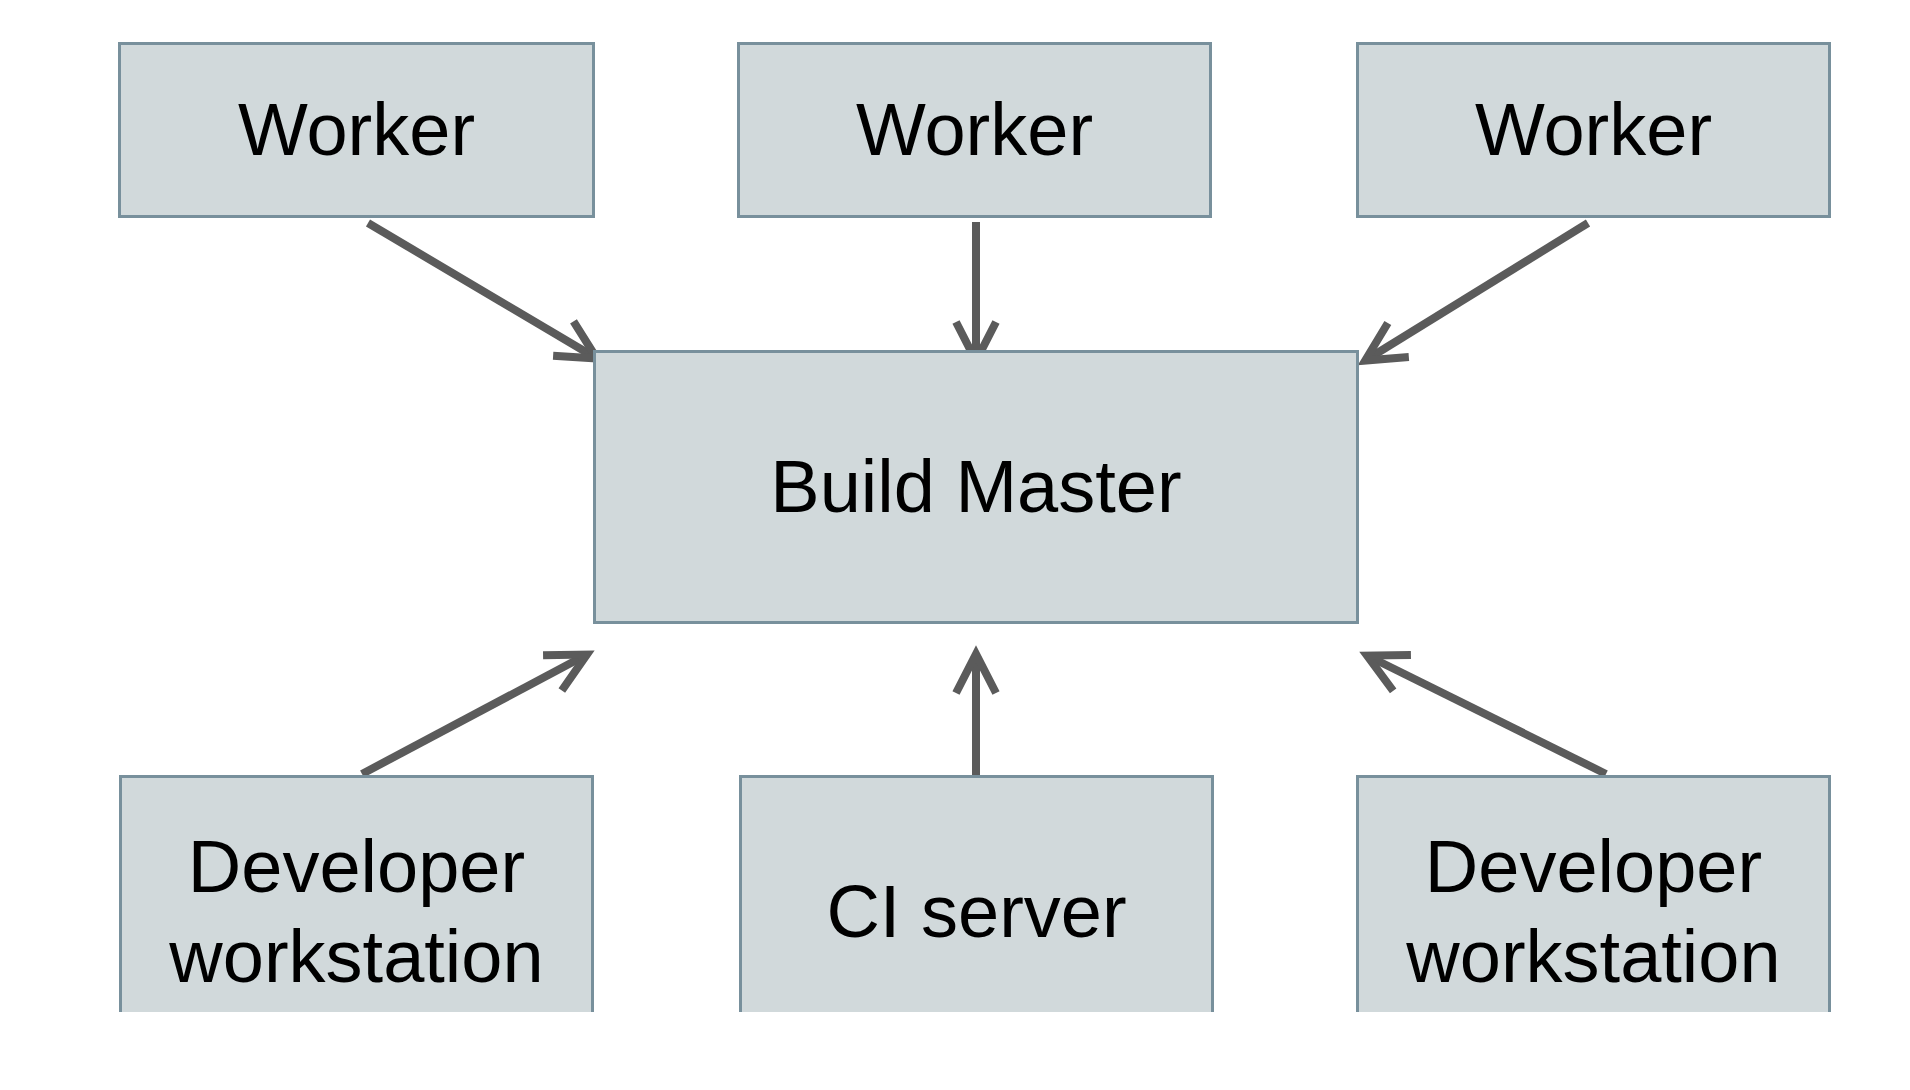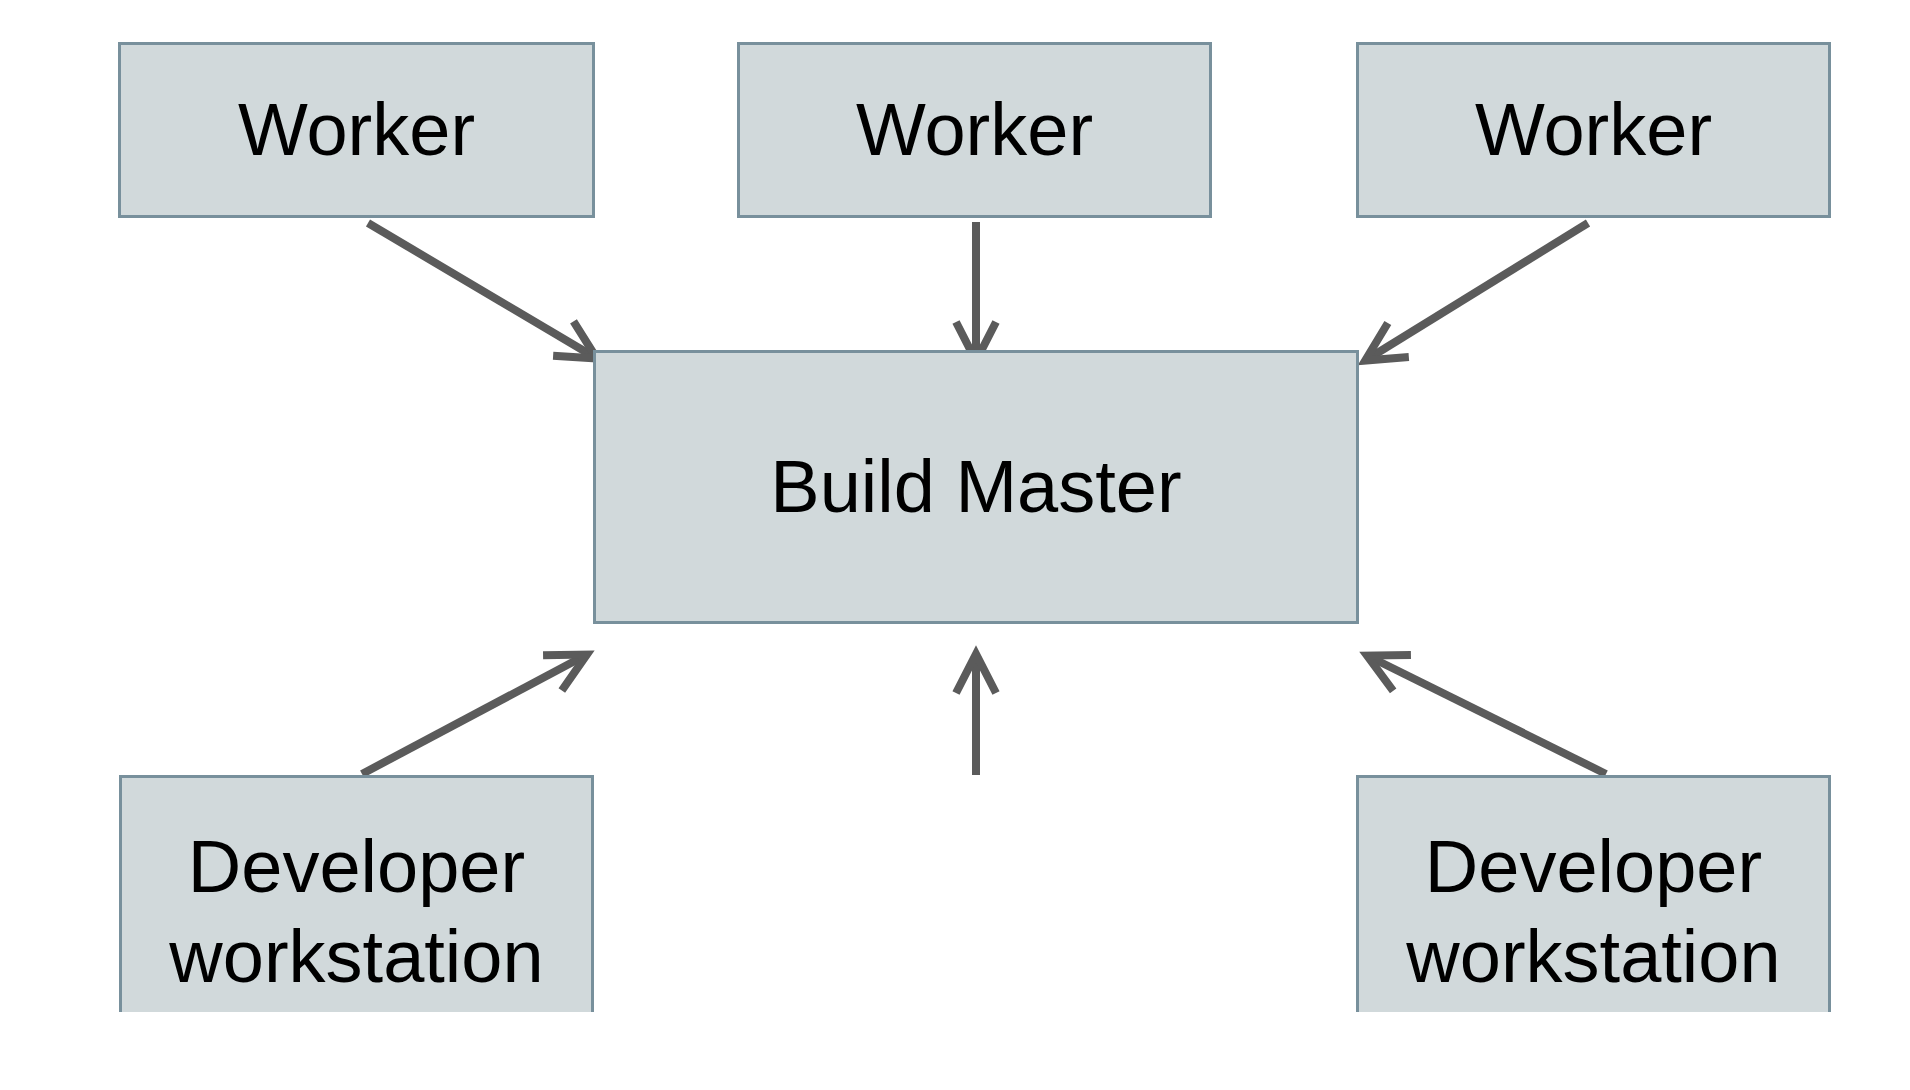--- a/index.html
+++ b/index.html
@@ -81,18 +81,21 @@
   </div>
 
   <div class="node" style="left:593px;top:350px;width:766px;height:274px">
     <span class="node-label">Build Master</span>
   </div>
 
   <div class="node" style="left:119px;top:775px;width:475px;height:274px">
     <span class="node-label">Developer workstation</span>
   </div>
 
+  <div class="node" style="left:739px;top:775px;width:475px;height:274px">
+    <span class="node-label">CI server</span>
+  </div>
 
   <div class="node" style="left:1356px;top:775px;width:475px;height:274px">
     <span class="node-label">Developer workstation</span>
   </div>
 
 </div>
 
 </body></html>

